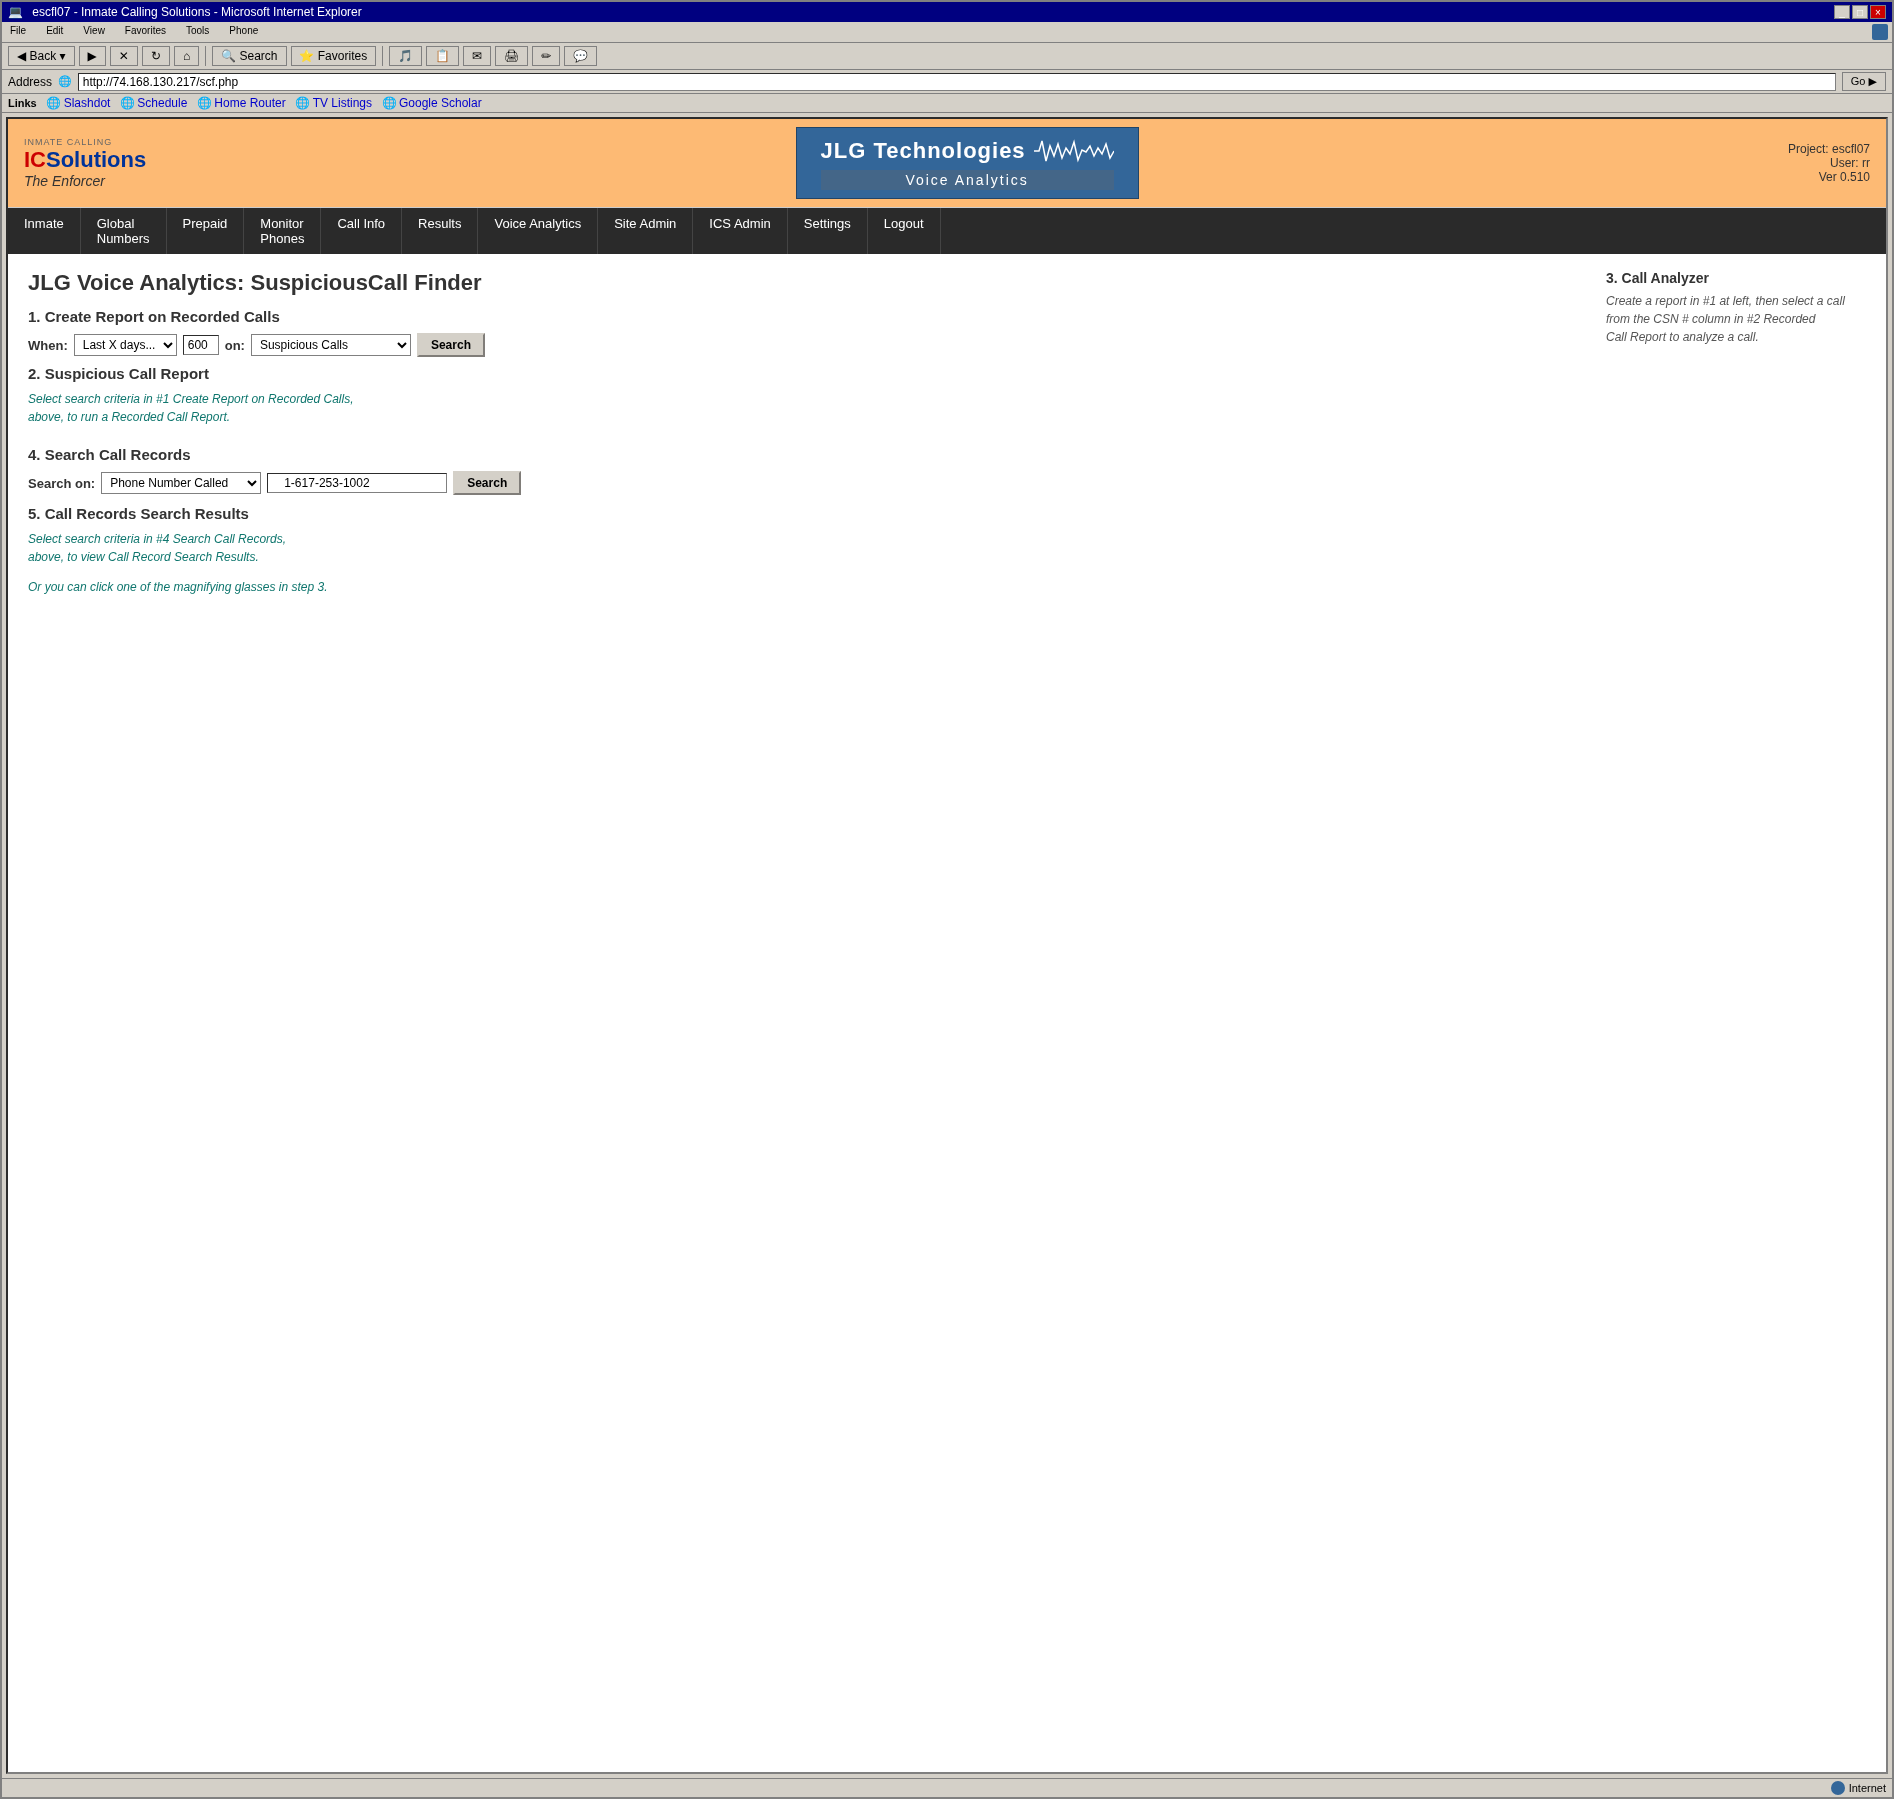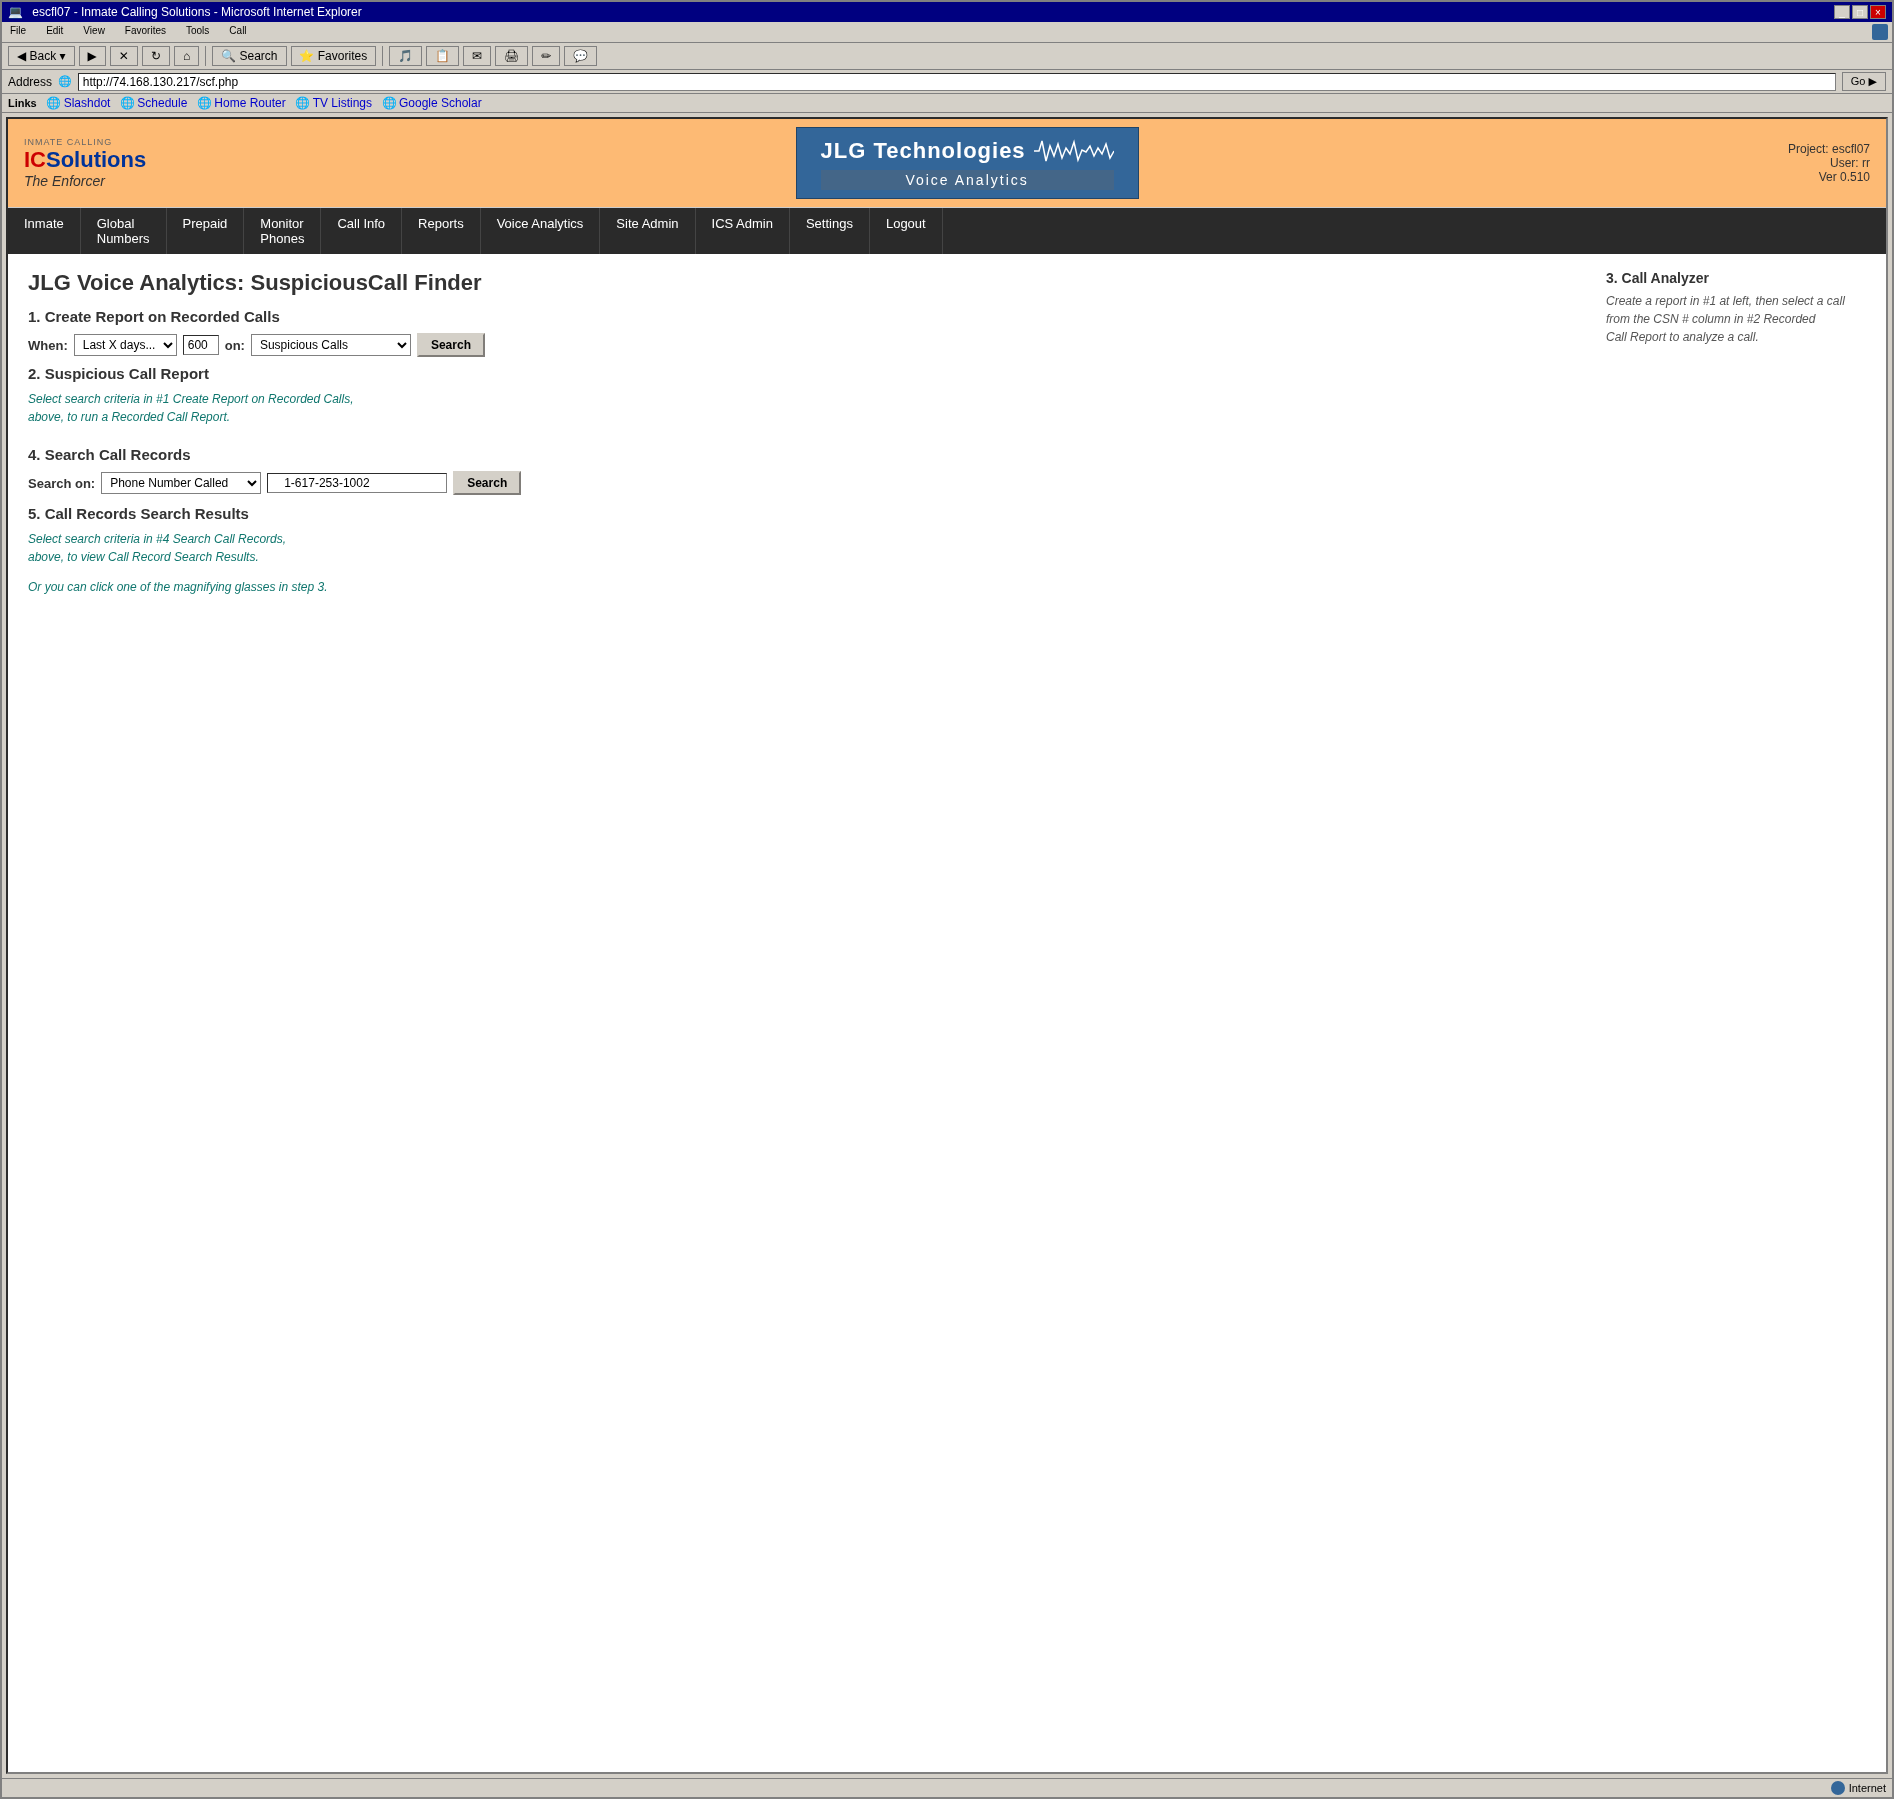--- a/index.html
+++ b/index.html
@@ -384,21 +384,21 @@
       <div class="title-btn" style="background:#cc0000;color:white">×</div>
     </div>
   </div>
 
   <div class="menu-bar">
     <span class="menu-item">File</span>
     <span class="menu-item">Edit</span>
     <span class="menu-item">View</span>
     <span class="menu-item">Favorites</span>
     <span class="menu-item">Tools</span>
-    <span class="menu-item">Call</span>
+    <span class="menu-item">Phone</span>
     <div style="margin-left:auto;width:16px;height:16px;background:#336699;border-radius:2px"></div>
   </div>
 
   <div class="toolbar">
     <button class="toolbar-btn">◀ Back ▾</button>
     <button class="toolbar-btn">▶</button>
     <button class="toolbar-btn">✕</button>
     <button class="toolbar-btn">↻</button>
     <button class="toolbar-btn">⌂</button>
     <div class="toolbar-separator"></div>
@@ -462,21 +462,21 @@
         <div>Ver 0.510</div>
       </div>
     </div>
 
     <div class="nav-bar">
       <div class="nav-item">Inmate</div>
       <div class="nav-item">Global<br>Numbers</div>
       <div class="nav-item">Prepaid</div>
       <div class="nav-item">Monitor<br>Phones</div>
       <div class="nav-item">Call Info</div>
-      <div class="nav-item">Reports</div>
+      <div class="nav-item">Results</div>
       <div class="nav-item">Voice Analytics</div>
       <div class="nav-item">Site Admin</div>
       <div class="nav-item">ICS Admin</div>
       <div class="nav-item">Settings</div>
       <div class="nav-item">Logout</div>
     </div>
 
     <div class="main-content">
 
       <div class="left-panel">

